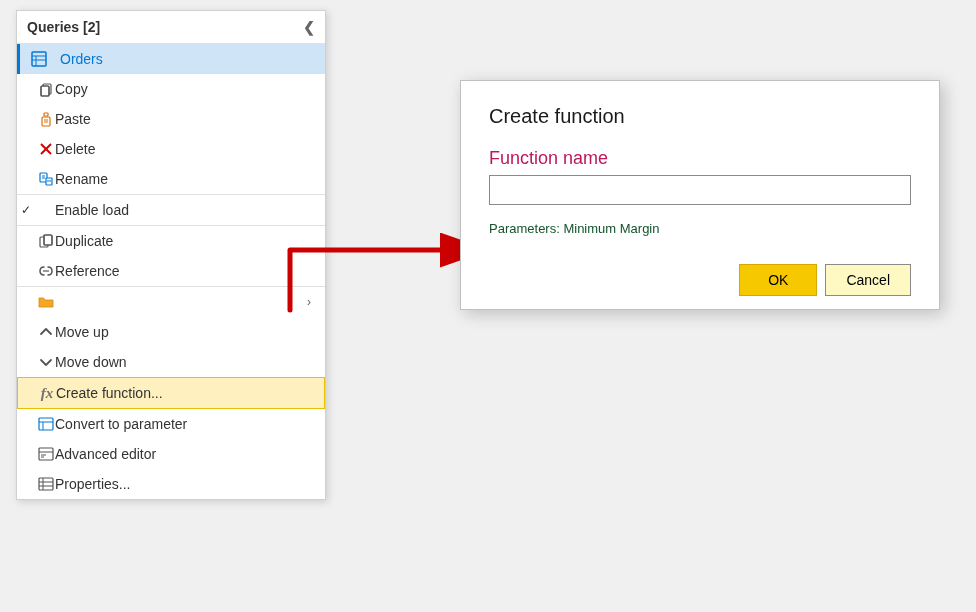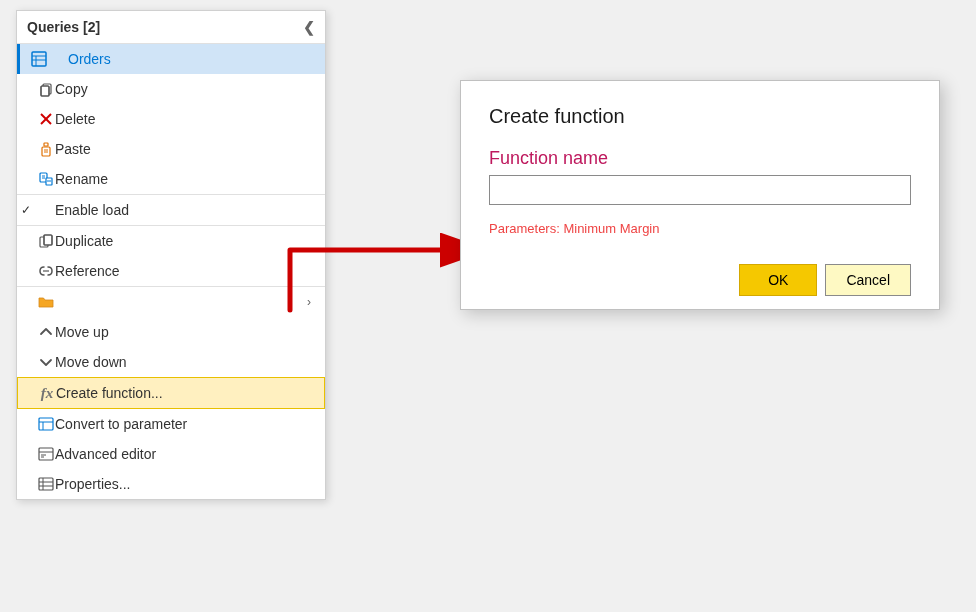--- a/index.html
+++ b/index.html
@@ -44,21 +44,21 @@
     .collapse-icon {
       cursor: pointer;
       font-size: 14px;
       color: #666;
     }
 
     
     .orders-item {
       display: flex;
       align-items: center;
-      gap: 20px;
+      gap: 12px;
       padding: 6px 10px;
       background: #d0e4f7;
       border-left: 3px solid #0078d4;
       color: #0078d4;
       font-weight: 500;
       text-align: right;
     }
 
     .menu-items-list {
       list-style: none;
@@ -148,21 +148,21 @@
       width: 100%;
       border: 1px solid #8a8a8a;
       padding: 6px 8px;
       font-size: 14px;
       outline: none;
       margin-bottom: 16px;
     }
 
     .dialog-params-text {
       font-size: 13px;
-      color: #ef4444;
+      color: #14532d;
       margin-bottom: 28px;
     }
 
     .dialog-buttons {
       display: flex;
       justify-content: flex-end;
       gap: 8px;
     }
 
     .btn-ok {
@@ -233,37 +233,37 @@
           <rect x="3" y="5" width="8" height="10" rx="1" stroke="#555" stroke-width="1.2" fill="white"></rect>
           <rect x="3" y="5" width="8" height="10" rx="1" stroke="#555" stroke-width="1.2" fill="none"></rect>
         </svg>
       </span>
       <span class="menu-item-label">Copy</span>
     </li>
 
     <li class="menu-item">
       <span class="icon">
         <svg class="svg-icon" viewBox="0 0 16 16" fill="none">
-          <line x1="3" y1="3" x2="13" y2="13" stroke="#d00000" stroke-width="2"></line>
-          <line x1="13" y1="3" x2="3" y2="13" stroke="#d00000" stroke-width="2"></line>
-        </svg>
-      </span>
-      <span class="menu-item-label">Delete</span>
-    </li>
-
-    <li class="menu-item">
-      <span class="icon">
-        <svg class="svg-icon" viewBox="0 0 16 16" fill="none">
           <rect x="4" y="6" width="8" height="9" rx="1" stroke="#e07000" stroke-width="1.2" fill="none"></rect>
           <rect x="6" y="2" width="4" height="3" rx="0.5" stroke="#e07000" stroke-width="1.2" fill="white"></rect>
           <line x1="6" y1="9" x2="10" y2="9" stroke="#e07000" stroke-width="1"></line>
           <line x1="6" y1="11" x2="10" y2="11" stroke="#e07000" stroke-width="1"></line>
         </svg>
       </span>
       <span class="menu-item-label">Paste</span>
+    </li>
+
+    <li class="menu-item">
+      <span class="icon">
+        <svg class="svg-icon" viewBox="0 0 16 16" fill="none">
+          <line x1="3" y1="3" x2="13" y2="13" stroke="#d00000" stroke-width="2"></line>
+          <line x1="13" y1="3" x2="3" y2="13" stroke="#d00000" stroke-width="2"></line>
+        </svg>
+      </span>
+      <span class="menu-item-label">Delete</span>
     </li>
 
     <li class="menu-item">
       <span class="icon">
         <svg class="svg-icon" viewBox="0 0 16 16" fill="none">
           <rect x="2" y="2" width="7" height="9" rx="1" stroke="#0078d4" stroke-width="1.2" fill="none"></rect>
           <line x1="4" y1="5" x2="7" y2="5" stroke="#0078d4" stroke-width="1"></line>
           <line x1="4" y1="7" x2="7" y2="7" stroke="#0078d4" stroke-width="1"></line>
           <rect x="8" y="7" width="6" height="7" rx="0.5" stroke="#0078d4" stroke-width="1.2" fill="white"></rect>
           <line x1="9" y1="10" x2="13" y2="10" stroke="#0078d4" stroke-width="1"></line>

